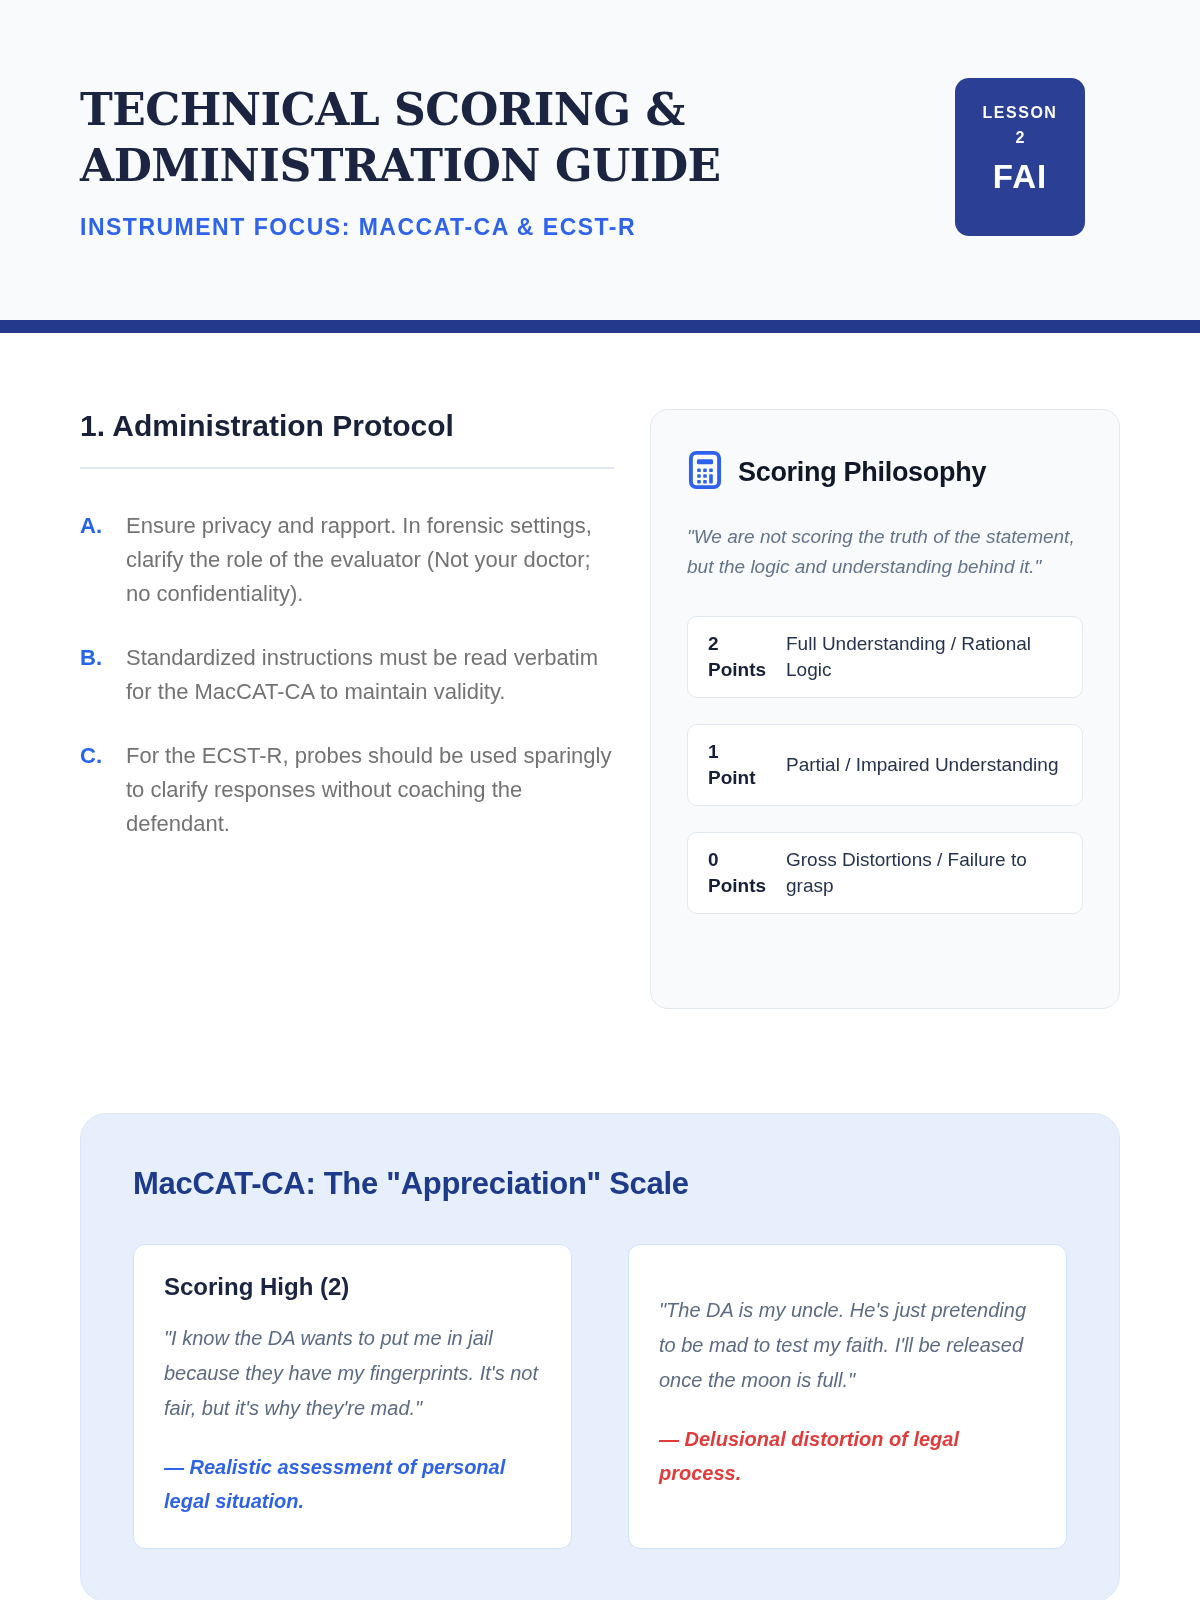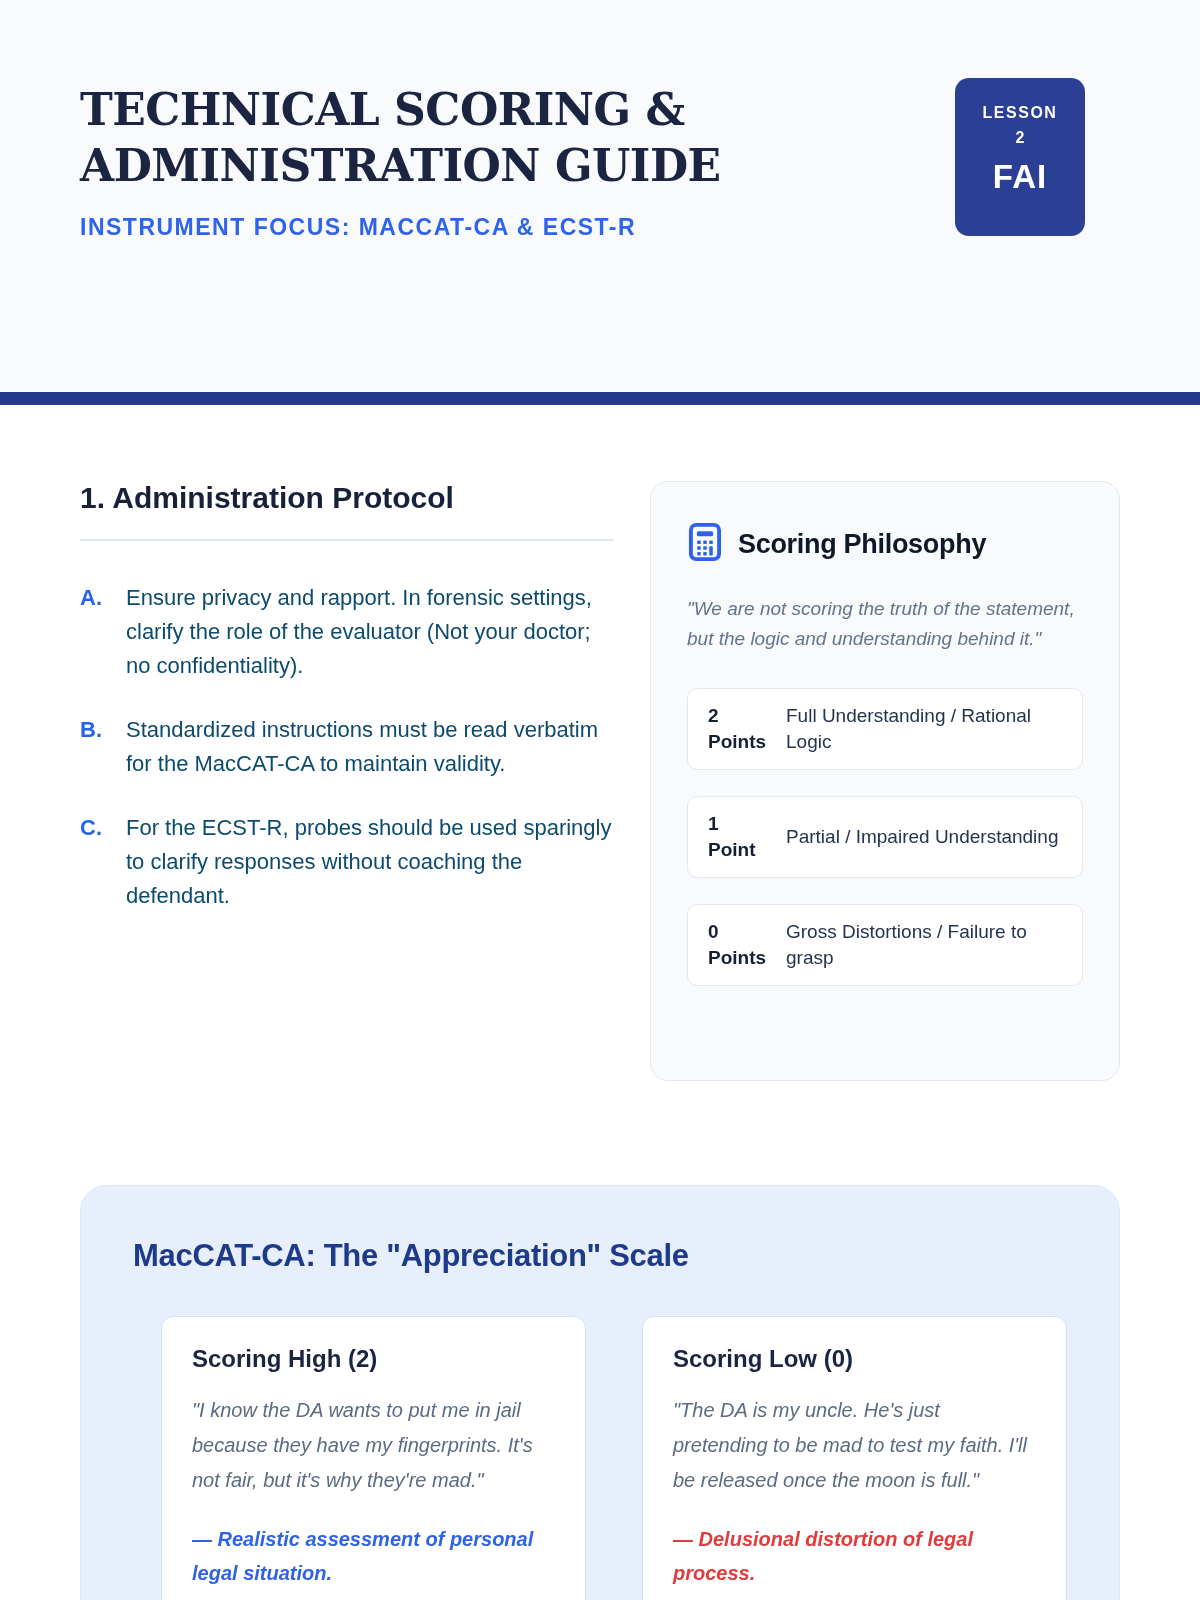--- a/index.html
+++ b/index.html
@@ -1,62 +1,62 @@
 <!DOCTYPE html>
 <html><head>
 <meta charset="utf-8">
 <style>
   * { margin:0; padding:0; box-sizing:border-box; }
   html,body { width:1200px; height:1600px; overflow:hidden; background:#ffffff;
               font-family:"Liberation Sans", sans-serif; }
 
   
-  .header { position:relative; height:392px; background:#f8fafc; padding:82px 80px 12px 80px; }
+  .header { position:relative; height:320px; background:#f8fafc; padding:82px 80px 12px 80px; }
   .doc-title { font-family:"DejaVu Serif", serif; font-weight:700; font-size:44px;
                line-height:56px; color:#1b2440; letter-spacing:-0.5px; }
   .doc-subtitle { margin-top:20px; font-size:23px; font-weight:700; color:#2e63ea;
                   letter-spacing:1.5px; }
   .badge { position:absolute; top:78px; right:115px; width:130px; height:158px;
            background:#2b3f94; border-radius:14px; color:#ffffff; text-align:center;
            padding-top:26px; }
   .badge-eyebrow { font-size:16px; font-weight:700; letter-spacing:1.5px; }
   .badge-number  { font-size:16px; font-weight:700; margin-top:7px; }
   .badge-code    { font-size:33px; font-weight:800; margin-top:11px; letter-spacing:1px; }
   .header-bar { height:13px; background:#24398c; }
 
   
   .main { padding:0 80px; }
   .top-section { display:grid; grid-template-columns:1fr 470px; gap:36px; margin-top:76px; }
 
   .protocol-heading { font-size:30px; font-weight:700; color:#182138; }
   .protocol-divider { border:none; border-top:2px solid #e2e8f0; margin:24px 0 40px 0; }
   .protocol-item { display:flex; margin-bottom:30px; font-size:22px; line-height:34px; }
   .protocol-item .itm-label { width:46px; flex-shrink:0; font-weight:700; color:#2563eb; }
-  .protocol-item .itm-text  { color:#0c4a6e; }
+  .protocol-item .itm-text  { color:#737373; }
 
   .phil-card { background:#f8fafc; border:1px solid #e2e8f0; border-radius:18px;
                padding:40px 36px; height:600px; }
   .phil-header { display:flex; align-items:center; gap:15px; margin-bottom:28px; }
   .phil-title { font-size:27px; font-weight:800; color:#101828; letter-spacing:-0.3px; }
   .phil-quote { font-style:italic; font-size:19px; line-height:30px; color:#64748b;
                 margin-bottom:34px; }
   .point-box { display:flex; gap:16px; background:#ffffff; border:1px solid #e2e8f0;
                border-radius:10px; padding:14px 20px; margin-bottom:26px; min-height:76px;
                align-items:center; }
   .point-box:last-child { margin-bottom:0; }
   .point-label { width:62px; flex-shrink:0; font-size:19px; font-weight:700;
                  color:#172036; line-height:26px; }
   .point-desc  { font-size:19px; color:#26334d; line-height:26px; }
 
   
   .apprec-card { margin-top:104px; background:#e7effc; border:1px solid #dbe7f8;
                  border-radius:26px; padding:52px; }
   .apprec-heading { font-size:31px; font-weight:700; color:#1e3a8a; letter-spacing:-0.3px; }
   .apprec-intro { margin-top:30px; font-size:22px; line-height:38px; color:#2150d0; }
-  .example-grid { display:grid; grid-template-columns:1fr 1fr; gap:56px; margin-top:42px;margin-left:28px; }
+  .example-grid { display:grid; grid-template-columns:1fr 1fr; gap:56px; margin-top:42px; }
   .example-card { background:#ffffff; border:1.5px solid #cfe2f8; border-radius:12px;
                   padding:28px 30px 30px 30px; }
   .example-title { font-size:24px; font-weight:700; color:#1b2440; }
   .example-quote { margin-top:20px; font-size:20px; font-style:italic; line-height:35px;
                    color:#5c6b82; }
   .example-verdict { margin-top:24px; font-size:20px; font-weight:700; font-style:italic;
                      line-height:34px; }
 </style>
 </head>
 <body>
@@ -138,20 +138,19 @@
   <div class="apprec-card">
     <div class="apprec-heading">MacCAT-CA: The "Appreciation" Scale</div>
 
     <div class="example-grid">
       <div class="example-card">
         <div class="example-title">Scoring High (2)</div>
         <div class="example-quote">"I know the DA wants to put me in jail because they have my fingerprints. It's not fair, but it's why they're mad."</div>
         <div class="example-verdict" style="color: rgb(46, 99, 231);">— Realistic assessment of personal legal situation.</div>
       </div>
       <div class="example-card">
-        <div class="example-title">Scoring Low (0)</div>
         <div class="example-quote">"The DA is my uncle. He's just pretending to be mad to test my faith. I'll be released once the moon is full."</div>
         <div class="example-verdict" style="color: rgb(226, 59, 59);">— Delusional distortion of legal process.</div>
       </div>
     </div>
   </div>
 
 </div>
 
 </body></html>

